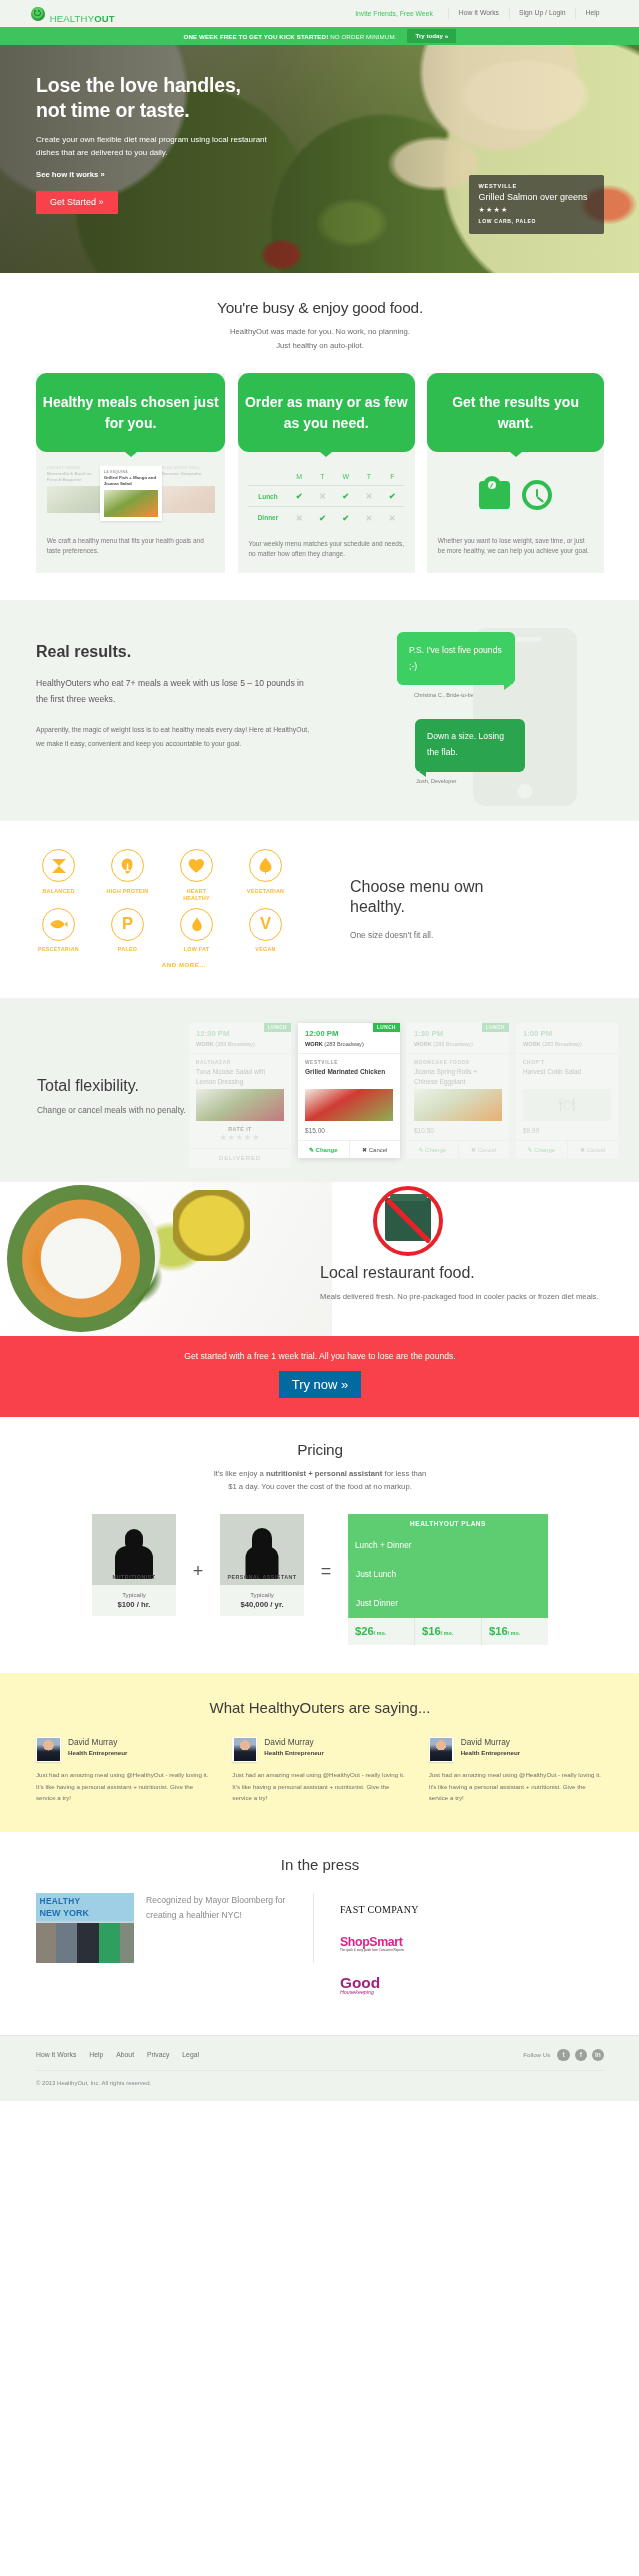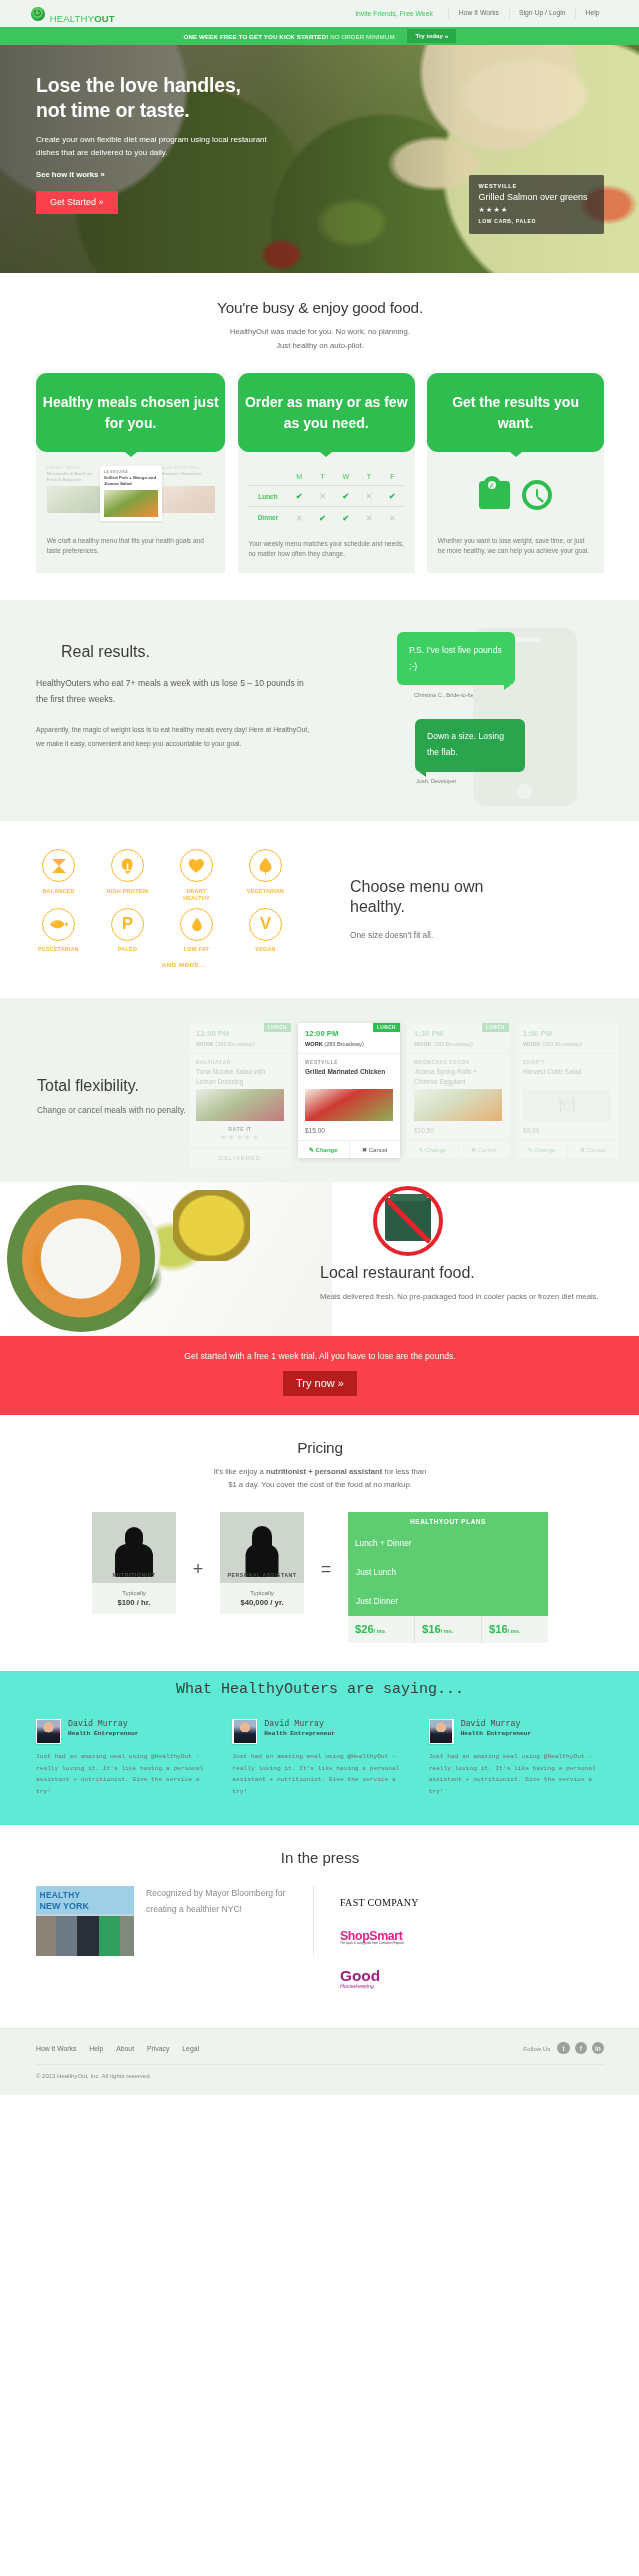--- a/index.html
+++ b/index.html
@@ -162,21 +162,21 @@
   }
   .scale-needle { position:absolute; left: 12.4px; top: 1.2px; width: 1.2px; height: 5.3px; background: #2fbd50; transform: rotate(35deg); border-radius:0.6px; z-index:2;}
   .clock-ico { width: 30px; height: 30px; border-radius: 50%; border: 4.1px solid #2fbd50; position: relative; }
   .clock-ico .hh { position: absolute; left: 9.5px; top: 4.7px; width: 2.4px; height: 8.3px; background: #2fbd50; border-radius: 1.2px; }
   .clock-ico .mm { position: absolute; left: 10.7px; top: 11.3px; width: 8.3px; height: 2.4px; background: #2fbd50; border-radius: 1.2px; transform: rotate(38deg); transform-origin: left center; }
 
   
   .sec-results { background: #f0f4ef; padding: 32px 0 37px; position: relative; overflow: hidden; }
   .results-grid { width: 568px; margin: 0 auto; display: flex; gap: 24px; }
   .results-left { width: 278px; padding-top: 10.7px; }
-  .results-left h2 { font-size: 16px; font-weight: 400; color: #3b3b3b; margin-left: 25px; }
+  .results-left h2 { font-size: 16px; font-weight: 700; color: #3b3b3b; }
   .results-left p.big { font-size: 8.6px; color: #5a5a5a; line-height: 1.85; margin-top: 15.4px; }
   .results-left p.small { font-size: 6.8px; color: #6f6f6f; line-height: 1.95; margin-top: 15.4px; }
   .results-right { flex: 1; position: relative; }
   .phone-ghost {
     position: absolute; right: 27px; top: -3.6px; width: 104px; height: 178px;
     border-radius: 13px; background: #e6ebe4;
   }
   .phone-ghost::before { content:""; position:absolute; left:50%; transform:translateX(-50%); top:8.3px; width:33px; height:5.3px; border-radius:3px; background:#eff3ee; }
   .phone-ghost::after { content:""; position:absolute; left:50%; transform:translateX(-50%); bottom:7px; width:15.4px; height:15.4px; border-radius:50%; background:#eff3ee; }
   .bubble { position: relative; border-radius: 6px; color: #fff; padding: 10.7px 12px; font-size: 8.6px; line-height: 1.85; }
@@ -289,21 +289,21 @@
     position: absolute; left: 50%; top: 4.7px; margin-left: -2.4px; width: 4.7px; height: 60px;
     background: #e8222b; transform: rotate(-45deg); border-radius: 2.4px;
   }
   .local-text { position: absolute; left: 320px; top: 82px; width: 284px; }
   .local-text h2 { font-size: 16px; font-weight: 400; color: #3b3b3b; }
   .local-text p { font-size: 7.7px; color: #6f6f6f; margin-top: 8.3px; line-height: 1.7; }
 
   
   .sec-cta { background: #f8414a; text-align: center; padding: 15.4px 0 19px; }
   .sec-cta .t { color: #fff; font-size: 8.6px; }
-  .sec-cta .b { display: inline-block; background: #b91c1c; color:#fff; font-size: 11px; padding: 7px 13px; margin-top: 9.5px; line-height:1; }
+  .sec-cta .b { display: inline-block; background: #0369a1; color:#fff; font-size: 13px; padding: 7px 13px; margin-top: 9.5px; line-height:1; }
 
   
   .sec-pricing { background: #fff; padding: 24px 0 28px; text-align: center; }
   .price-eq { width: 486px; margin: 20px auto 0; display: flex; align-items: stretch; justify-content: center; gap: 0; }
   .pbox { width: 84px; }
   .pbox .pimg { background: #cdd5cd; height: 71px; position: relative; display:flex; align-items:flex-end; justify-content:center; }
   .silh { width: 43px; height: 57px; position: relative; }
   .silh .head { position: absolute; left: 50%; transform: translateX(-50%); top: 1.2px; width: 18px; height: 21px; background: #101010; border-radius: 9px 9px 7px 7px; }
   .silh .body { position: absolute; left: 50%; transform: translateX(-50%); bottom: 6px; width: 38px; height: 33px; background: #101010; border-radius: 12px 12px 1.8px 1.8px; }
   .silh.pa .head { width: 15.4px; height: 24px; border-radius: 7.7px 7.7px 6px 6px; }
@@ -319,21 +319,21 @@
   .plans .prow { display: flex; background: #5ecc70; flex-direction: column; }
   .plans .pcell { flex: 1; color: #fff; font-size: 8.3px; text-align: left; padding: 8.3px 7px 9.5px; line-height: 1.3; }
   .plans .pcell + .pcell { border-left: 0.6px solid #7ad48a; }
   .plans .prow2 { display: flex; background: #f1f5f0; }
   .plans .pc2 { flex: 1; padding: 7px 7px 8.3px; text-align: left; }
   .plans .pc2 + .pc2 { border-left: 0.6px solid #e1e8e0; }
   .plans .amt { color: #2fbd50; font-size: 11.3px; font-weight: 700; }
   .plans .per { color: #2fbd50; font-size: 5.3px; font-weight: 700; }
 
   
-  .sec-testi { background: #5eead4; padding: 10px 0 28px; font-family: Liberation Mono, monospace; }
+  .sec-testi { background: #fef9c3; padding: 26px 0 28px; }
   .sec-testi h2 { text-align: center; font-size: 15px; font-weight: 400; color: #3b3b3b; }
   .testis { width: 568px; margin: 21px auto 0; display: flex; gap: 21px; }
   .testi { flex: 1; }
   .testi-top { display: flex; gap: 7px; align-items: flex-start; }
   .avatar { width: 25px; height: 25px; flex: none; background: #fff; padding: 1.2px; box-shadow: 0 0.6px 1.2px rgba(0,0,0,.12); }
   .avatar .f {
     width: 100%; height: 100%;
     background: radial-gradient(circle at 50% 32%, #e7b796 0 26%, transparent 27%),
                 linear-gradient(180deg,#9fb4cc 0 28%, #1a2230 60%, #111722 100%);
   }

